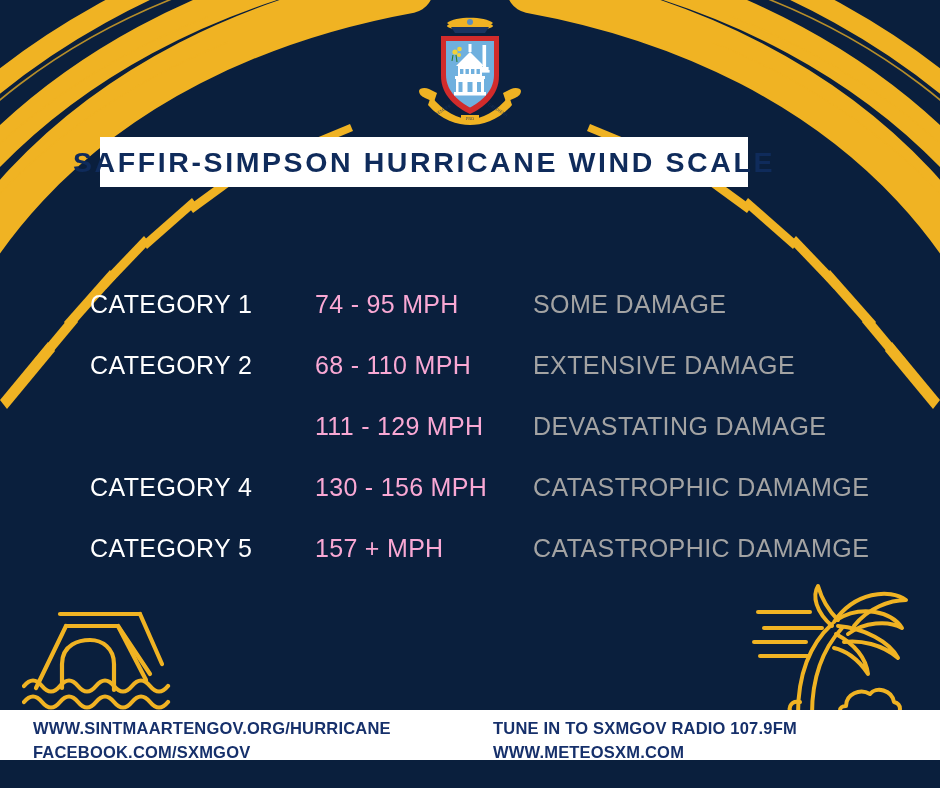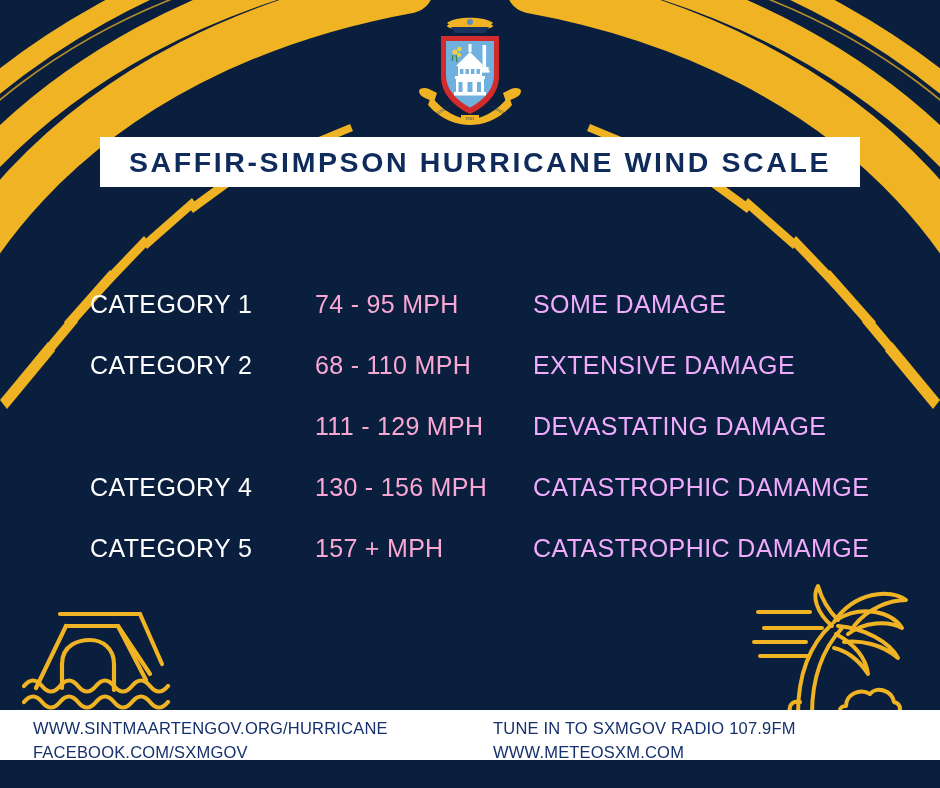--- a/index.html
+++ b/index.html
@@ -30,21 +30,21 @@
     position:absolute;
     left:50%; top:14px;
     transform:translateX(-50%);
     width:118px; height:112px;
   }
 
   
   .title-band {
     position:absolute;
     left:100px; top:137px;
-    width:760px; height:50px;
+    width:648px; height:50px;
     background:#ffffff;
     display:flex; align-items:center; justify-content:center;
   }
   .title-text {
     color:#0f2b5b;
     font-size:28.5px;
     font-weight:bold;
     letter-spacing:2.6px;
     white-space:nowrap;
   }
@@ -69,21 +69,21 @@
   }
   .cell {
     position:absolute;
     top:0;
     font-size:25px;
     line-height:32px;
     white-space:nowrap;
   }
   .cell-cat    { left:90px;  color:#ffffff; letter-spacing:0.4px; }
   .cell-wind   { left:315px; color:#f9a8d4; letter-spacing:0.3px; }
-  .cell-damage { left:533px; color:#f0abfc; letter-spacing:0.4px; }
+  .cell-damage { left:533px; color:#a3a3a3; letter-spacing:0.4px; }
 
   
   .icon-flood {
     position:absolute;
     left:22px; bottom:72px;
     width:160px; height:118px;
   }
   .icon-wind {
     position:absolute;
     right:18px; bottom:68px;
@@ -95,21 +95,21 @@
     position:absolute;
     left:0; right:0; top:710px;
     height:50px;
     background:#ffffff;
   }
   .footer-col {
     position:absolute;
     top:6px;
     color:#16306b;
     font-size:16.5px;
-    font-weight:normal;
+    font-weight:bold;
     line-height:24px;
     letter-spacing:0.2px;
     white-space:nowrap;
   }
   .footer-left  { left:33px; }
   .footer-right { left:493px; }
   .footer-base {
     position:absolute;
     left:0; right:0; top:760px;
     height:28px;

